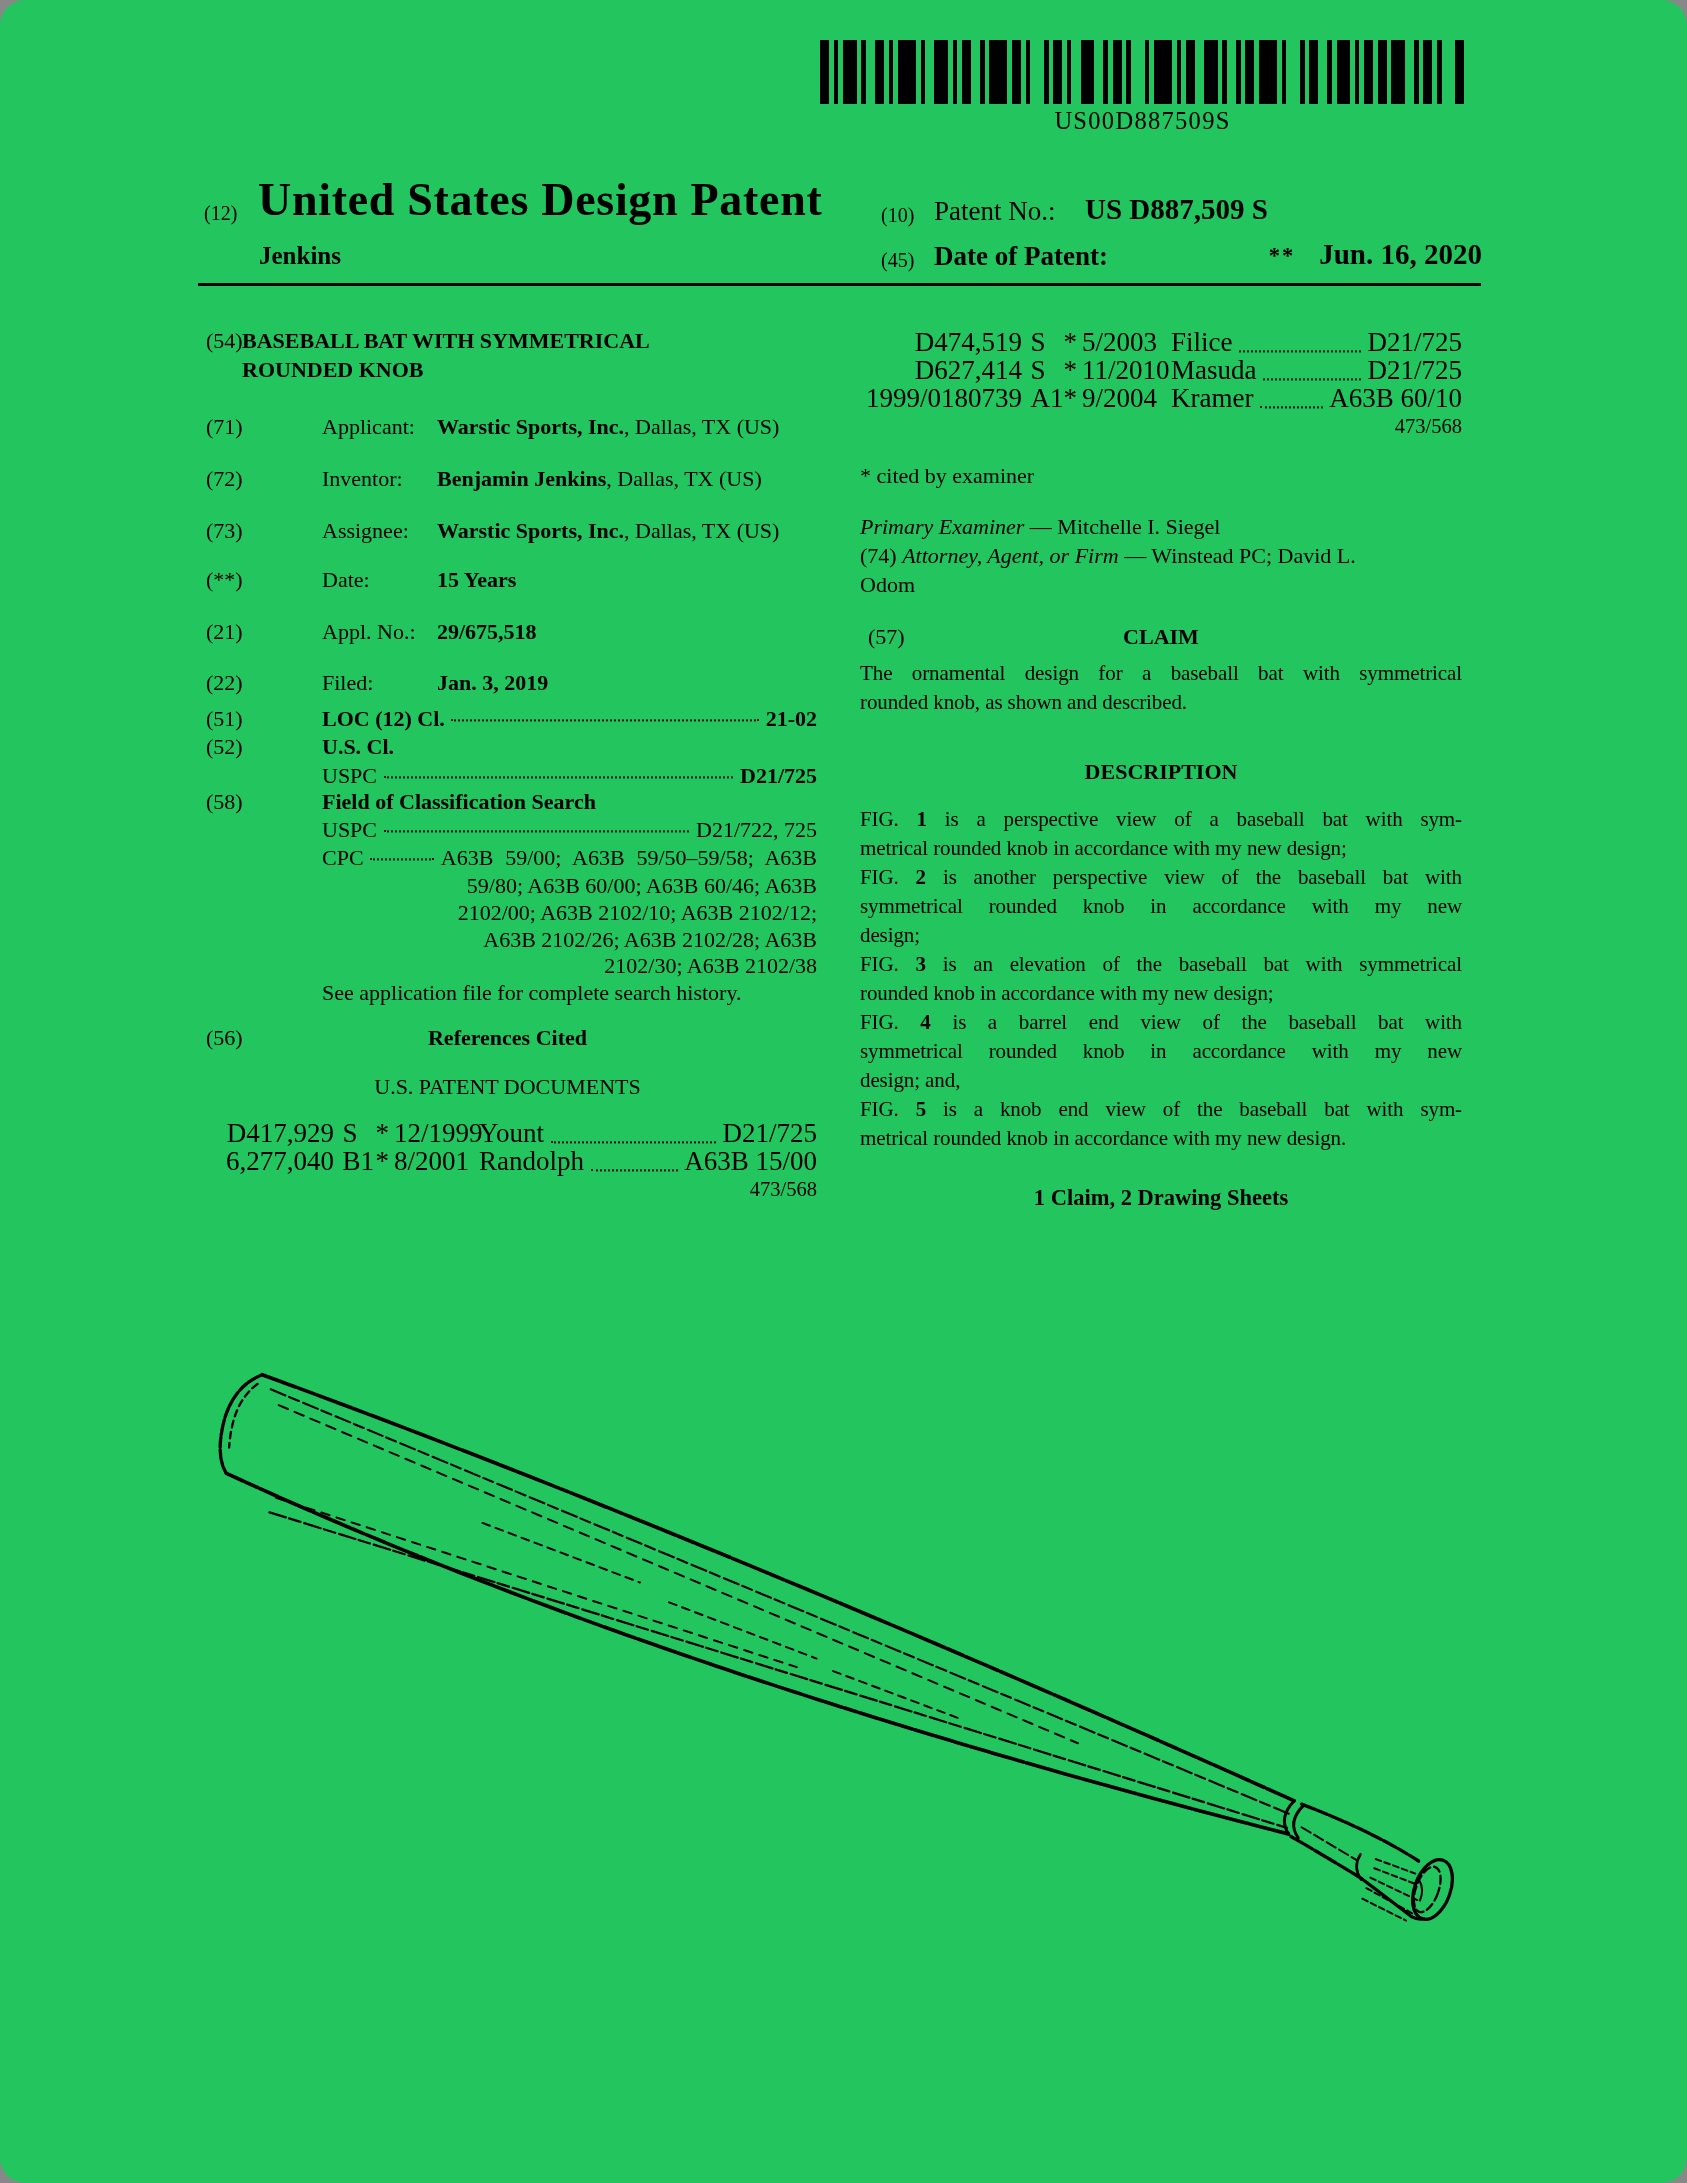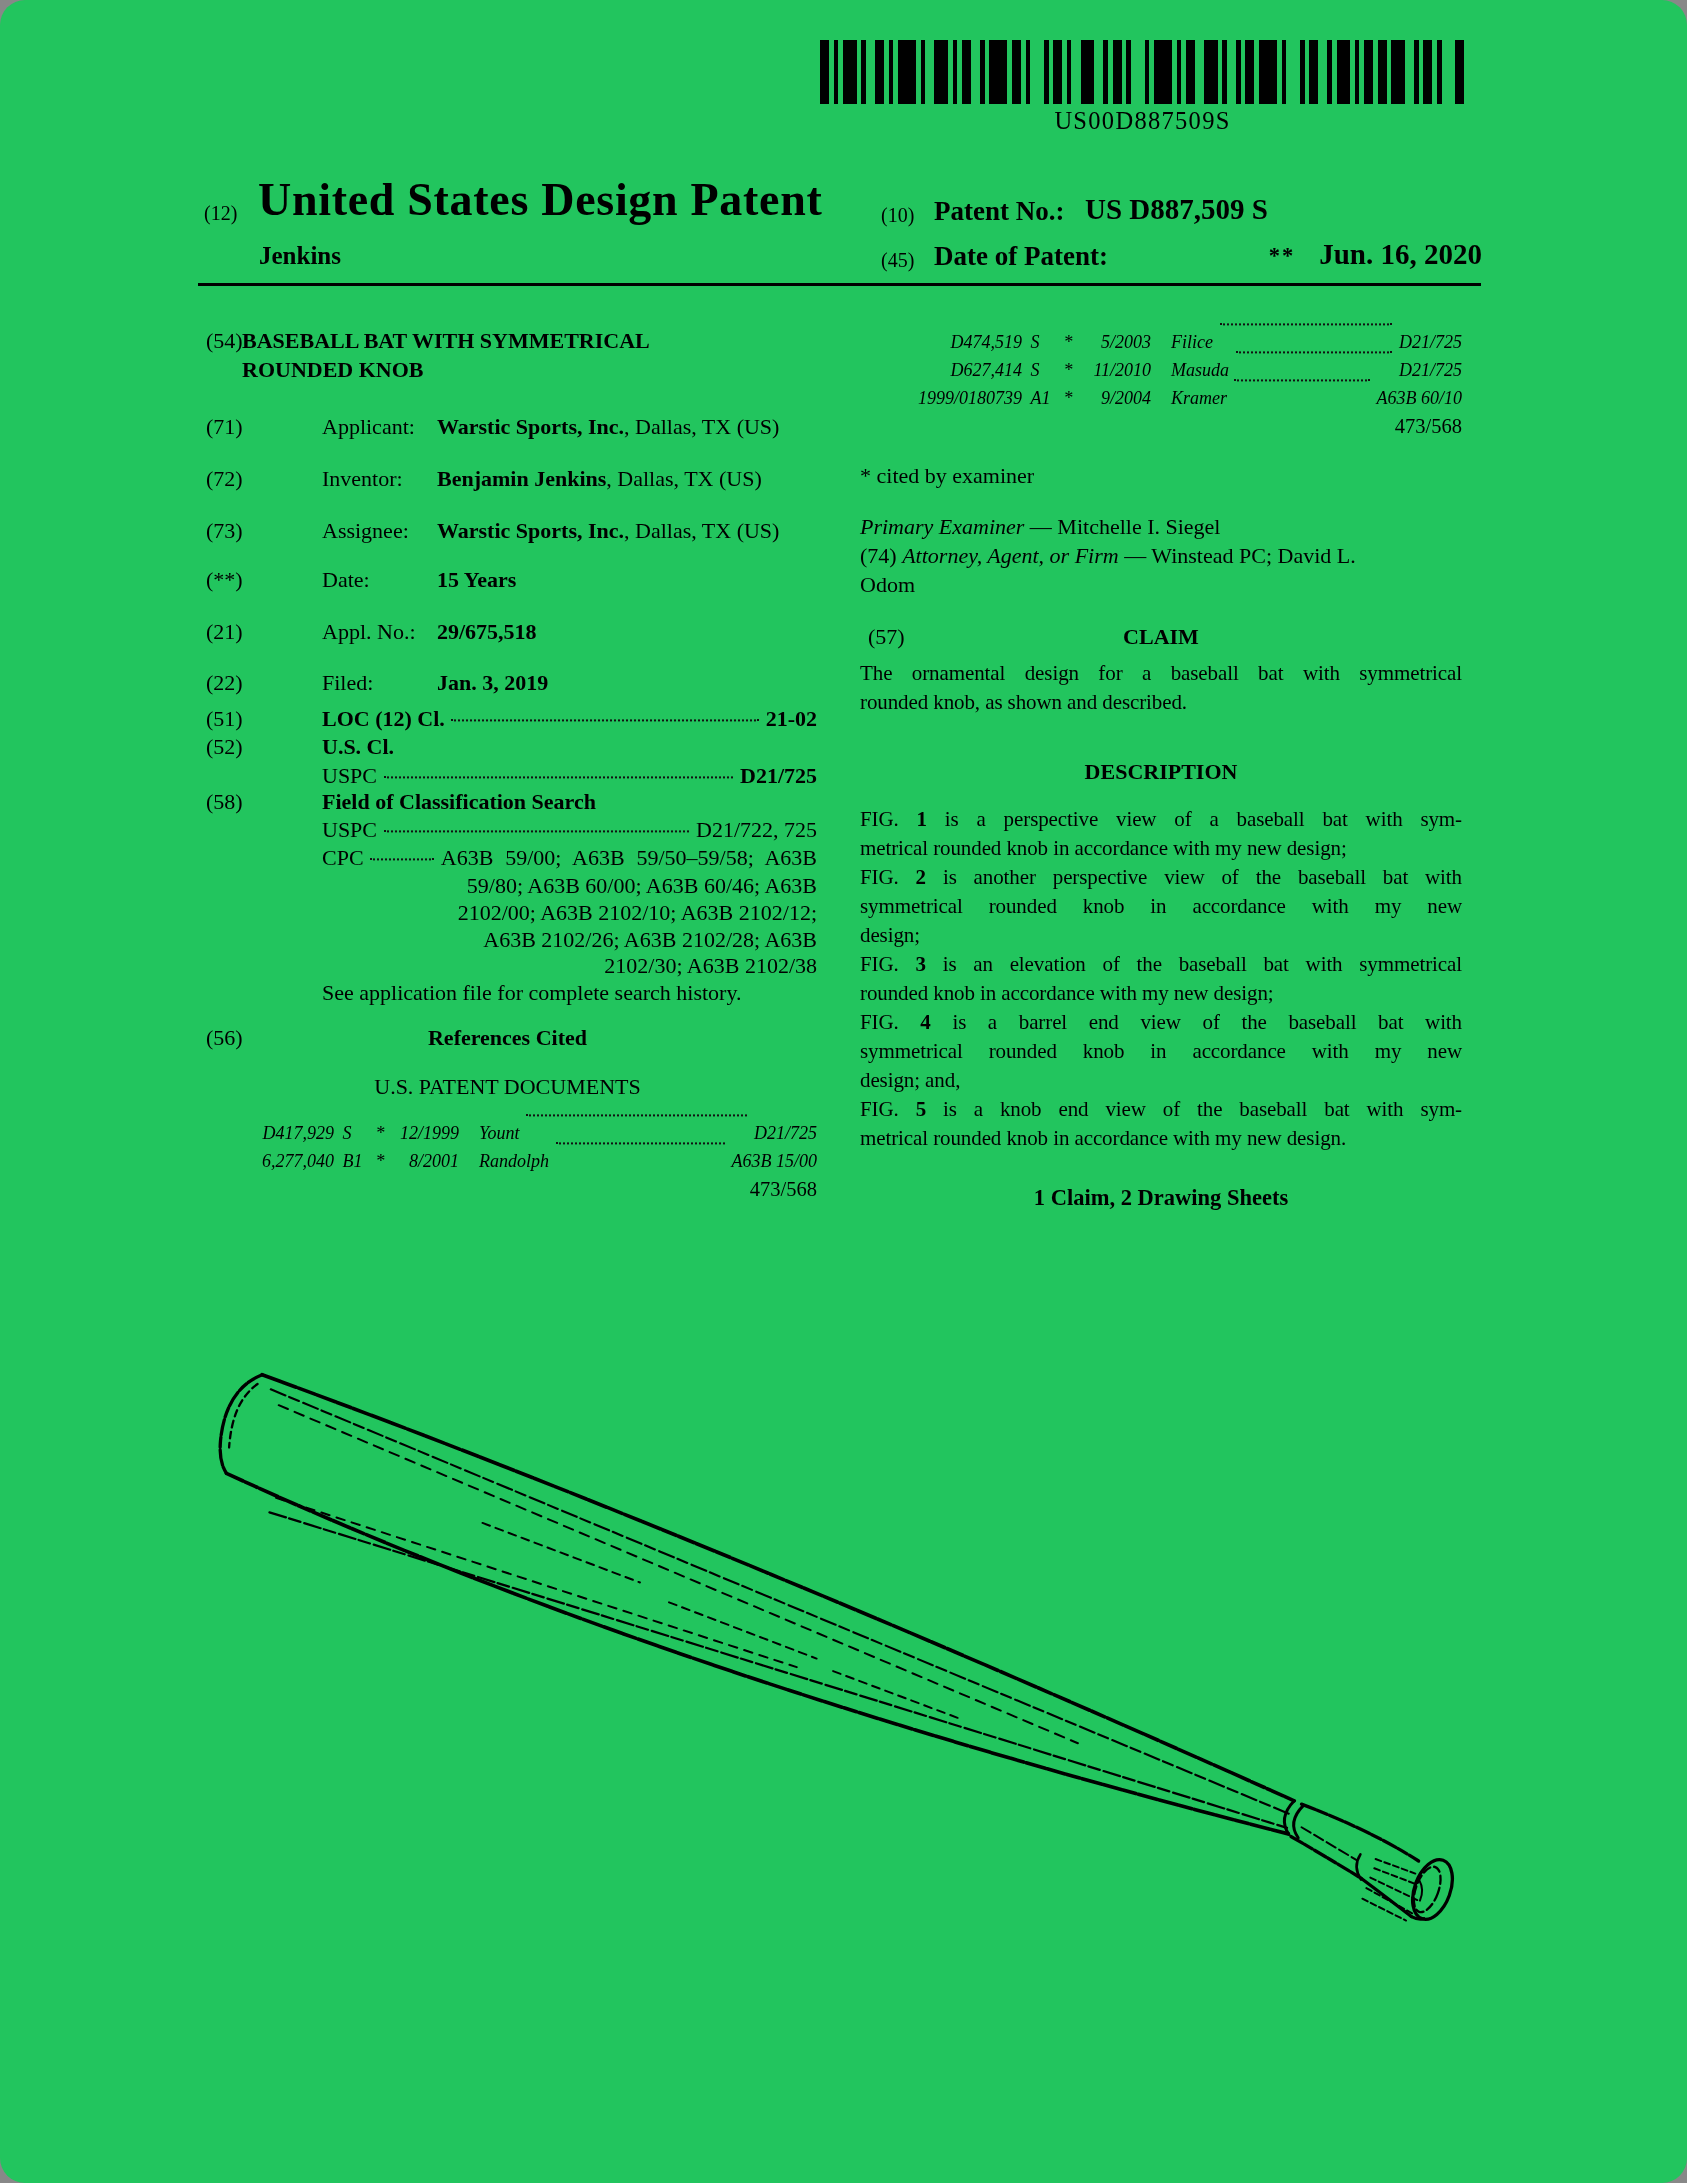--- a/index.html
+++ b/index.html
@@ -12,21 +12,21 @@
   #barcode span.bar{background:#000;}
   .barcode-text{position:absolute;left:820px;top:107px;width:645px;text-align:center;
                 font-size:24.5px;letter-spacing:1.3px;}
 
   
   .tagnum{font-size:20px;}
   .hdr-tag12{position:absolute;left:204px;top:202px;}
   .hdr-title{position:absolute;left:258px;top:173px;font-size:46px;font-weight:bold;letter-spacing:0.7px;}
   .hdr-surname{position:absolute;left:259px;top:242px;font-size:25px;font-weight:bold;}
   .hdr-tag10{position:absolute;left:881px;top:204px;}
-  .hdr-pnlabel{position:absolute;left:934px;top:196px;font-size:27px;font-weight:bold;}
+  .hdr-pnlabel{position:absolute;left:934px;top:196px;font-size:27px;font-weight:normal;}
   .hdr-pnvalue{position:absolute;left:1085px;top:193px;width:397px;text-align:left;font-size:29px;font-weight:bold;}
   .hdr-tag45{position:absolute;left:881px;top:249px;}
   .hdr-dplabel{position:absolute;left:934px;top:241px;font-size:27px;font-weight:bold;}
   .hdr-dpvalue{position:absolute;left:1085px;top:238px;width:397px;text-align:right;font-size:29px;font-weight:bold;}
   .hdr-stars{font-size:22.5px;font-weight:bold;position:relative;top:-1.3px;margin-right:24px;letter-spacing:2px;}
   .hdr-rule{position:absolute;left:198px;top:283px;width:1283px;height:2.6px;background:#000;}
 
   
   .col{position:absolute;top:311px;font-size:22px;line-height:29px;}
   #colL{left:198px;width:619px;}
@@ -39,21 +39,21 @@
   .b{font-weight:bold;}
   .i{font-style:italic;}
   .ctr{text-align:center;}
   .rgt{text-align:right;}
   .leaderrow{display:flex;align-items:baseline;}
   .leader{flex:1;border-bottom:2.6px dotted #111;margin:0 6.6px;transform:translateY(-4.6px);min-width:26.5px;}
   .leader.short{flex:0 0 64px;}
   .fill-just{flex:1;text-align:justify;text-align-last:justify;}
 
   
-  .refrow{display:flex;align-items:flex-start;font-size:18px;font-style:italic;}
+  .refrow{display:flex;align-items:flex-end;font-size:27px;}
   .rnum{width:136px;text-align:right;white-space:nowrap;}
   #colR .rnum{width:162px;}
   .rkind{width:33px;padding-left:8.6px;}
   .rstar{width:18.5px;}
   .rdate{width:65px;text-align:right;}
   #colR .rdate{width:69px;}
   .rname{padding-left:20px;}
   .rcls{text-align:right;white-space:nowrap;}
 
   

